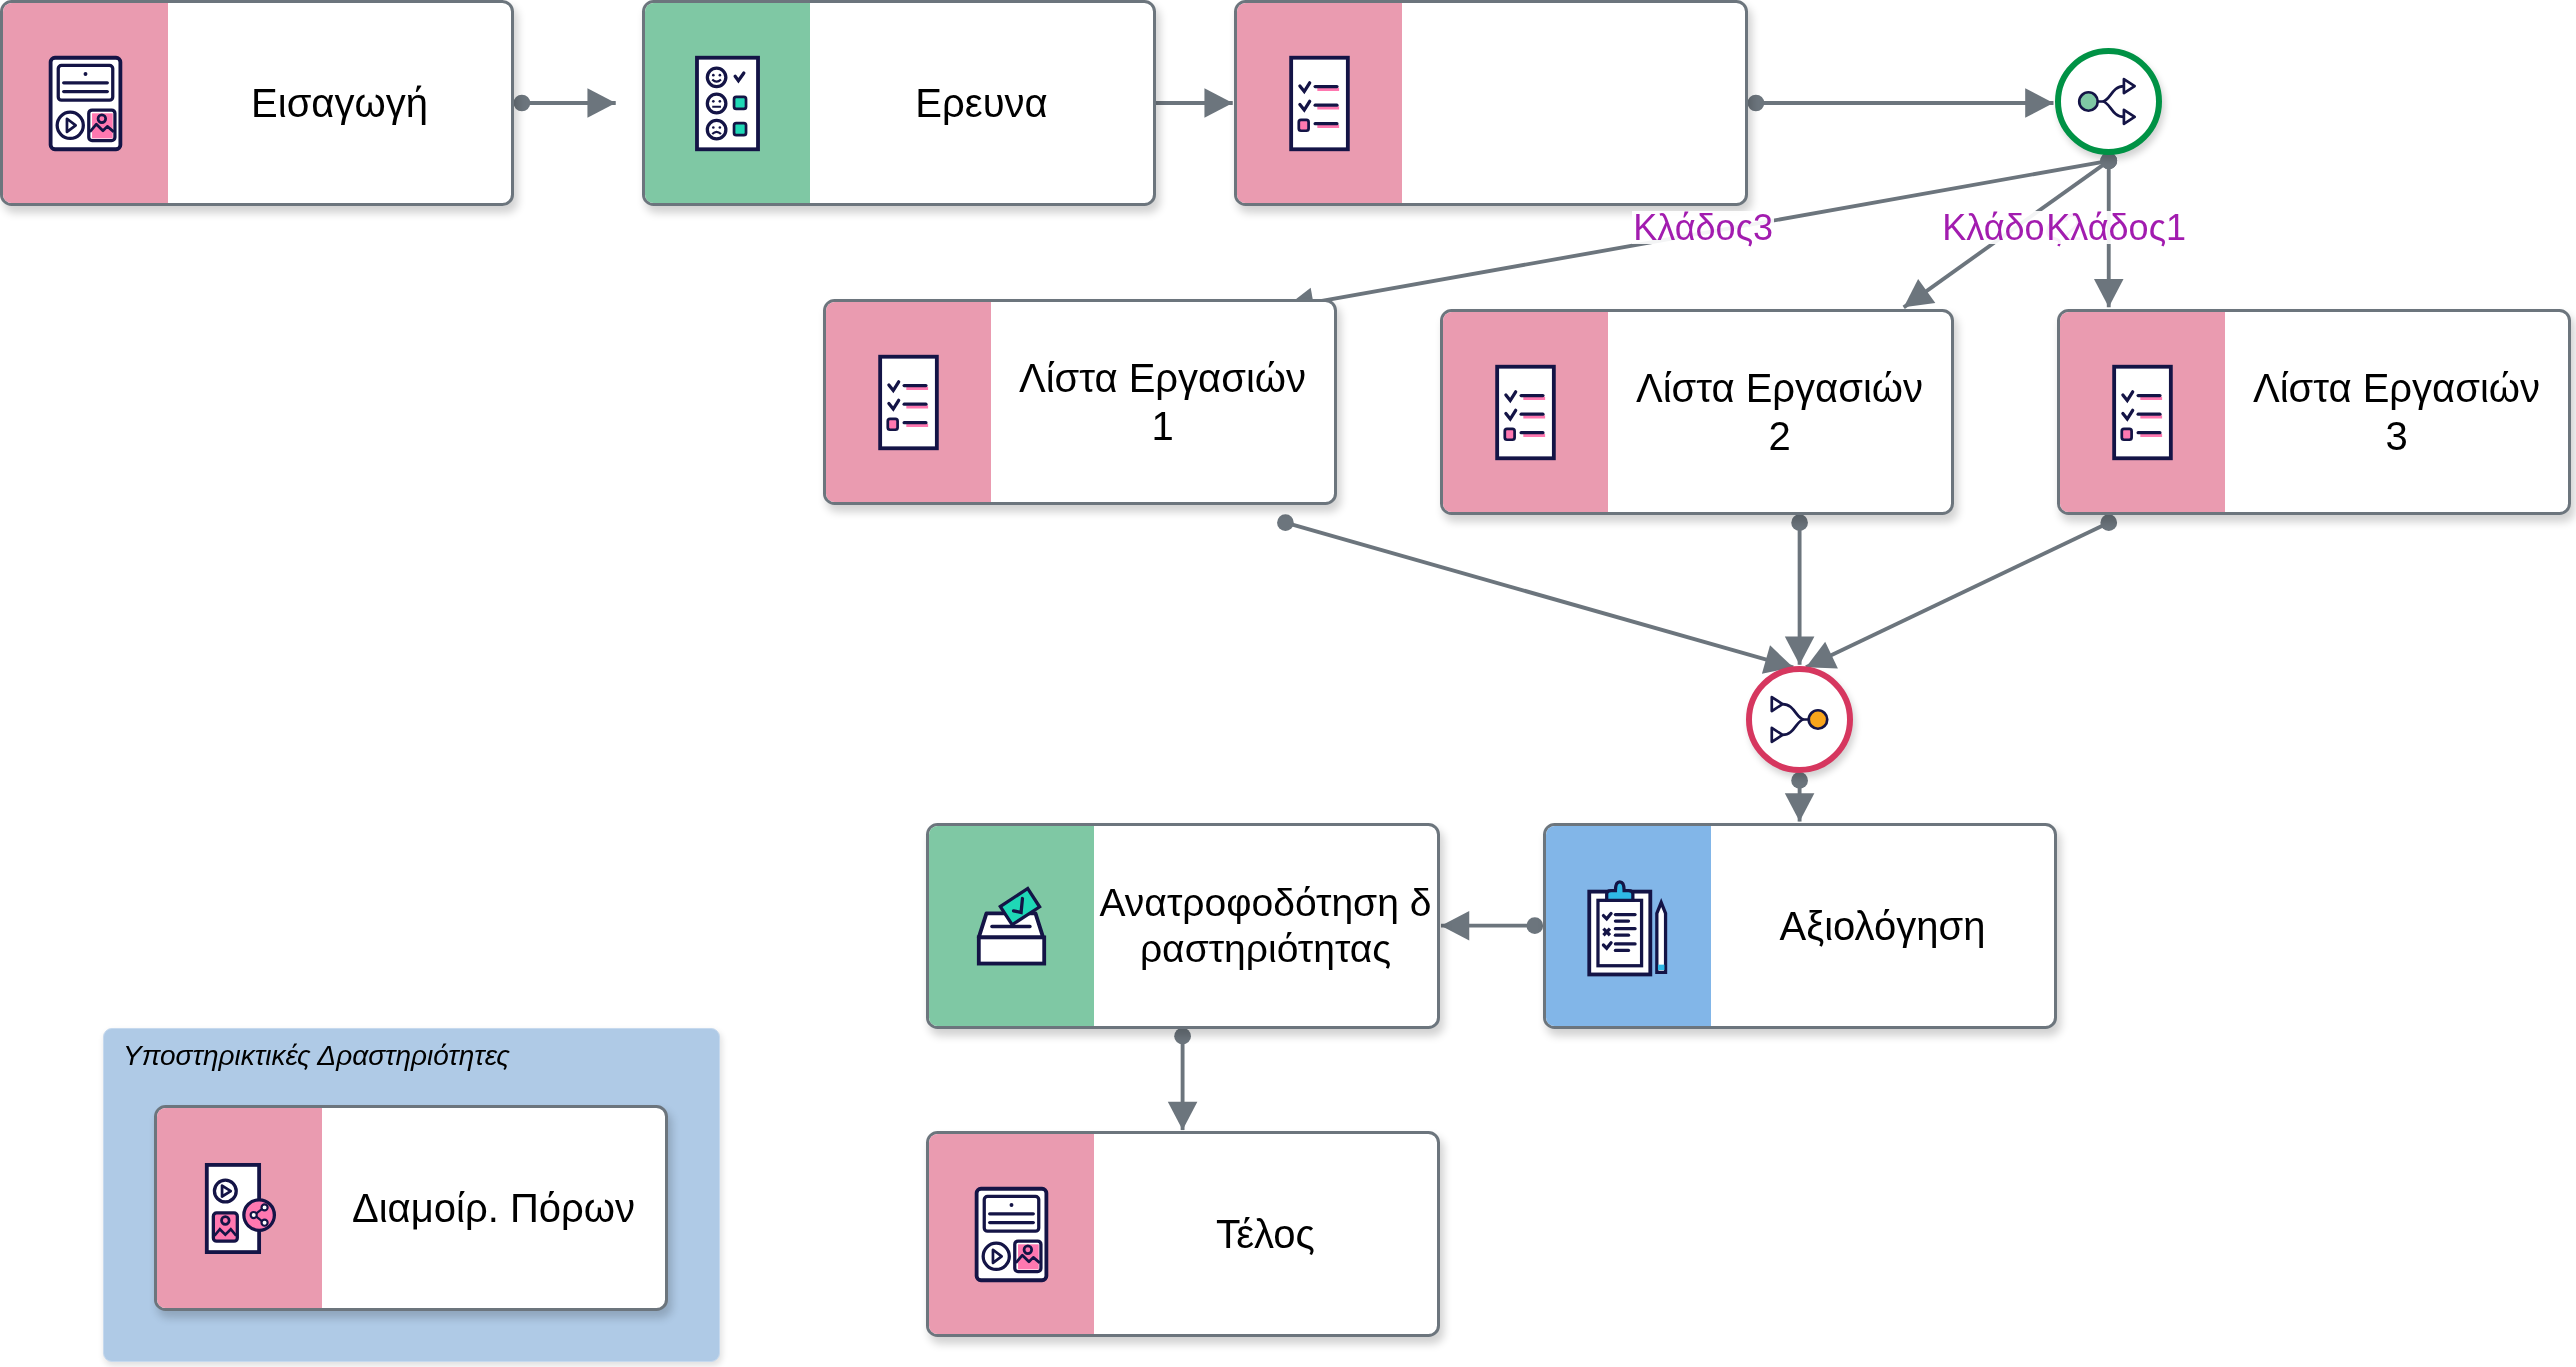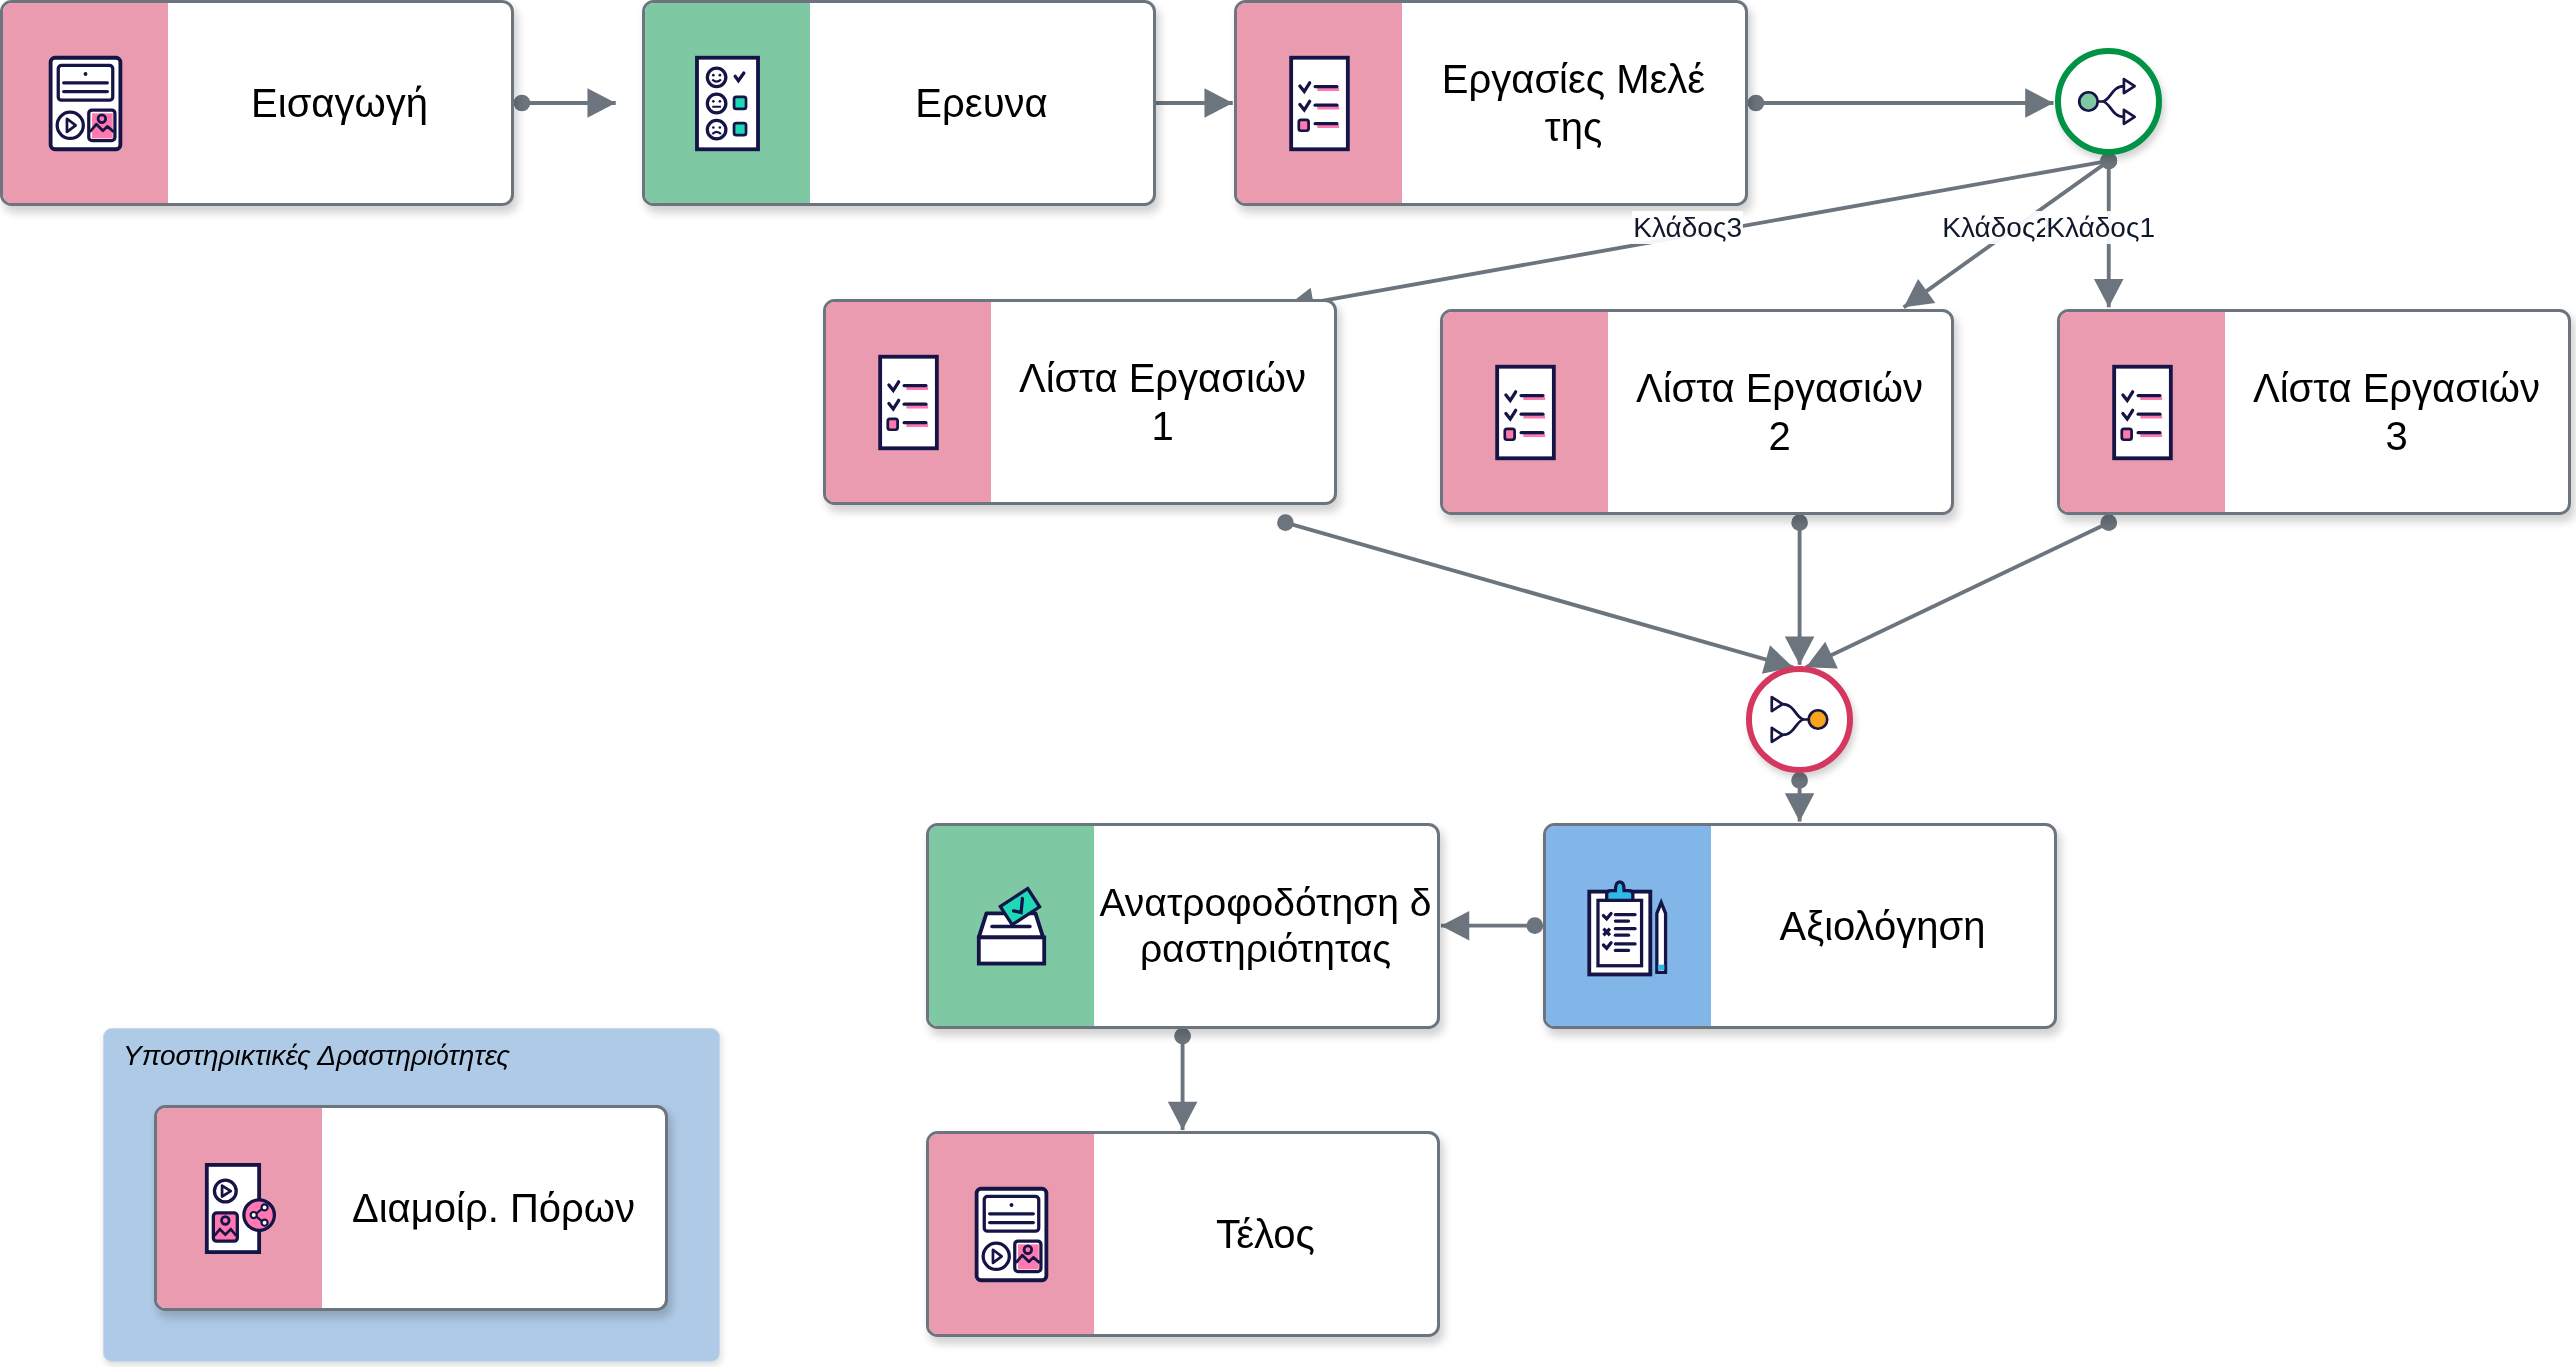--- a/index.html
+++ b/index.html
@@ -15,21 +15,21 @@
                  text-align: center; font-size: 40px; line-height: 48px; color: #000;
                  padding: 0 23px; word-break: break-all; }
   .strip.pink { background: #ea9bb0; }
   .strip.green { background: #7fc8a4; }
   .strip.blue { background: #82b6e8; }
   .strip svg { width: 109px; height: 109px; }
   .gateway { position: absolute; width: 107px; height: 107px; box-sizing: border-box;
              border-radius: 50%; background: #fff; z-index: 3;
              box-shadow: 2.6px 5.1px 7.7px rgba(0,0,0,0.18); display: flex; align-items: center; justify-content: center; }
   .gateway svg { width: 77px; height: 77px; }
-  .edge-label { position: absolute; font-size: 28px; line-height: 33px; color: #0f172a;
+  .edge-label { position: absolute; font-size: 36px; line-height: 33px; color: #a21caf;
                 background: rgba(255,255,255,0.92); z-index: 4; white-space: nowrap; padding: 0 1.3px; }
   .group { position: absolute; left: 103px; top: 1028px; width: 617px; height: 334px;
            background: #afcae6; border-radius: 9px; box-sizing: border-box;
            border: 1.9px solid #c6d9ee; z-index: 0; box-shadow: 1.9px 3.9px 6.4px rgba(0,0,0,0.12); }
   .group-title { position: absolute; left: 19px; top: 9px; font-size: 28px; line-height: 35px; color: #000; font-style: italic; }
 </style>
 </head>
 <body>
 
 <svg width="0" height="0" style="position:absolute">
@@ -211,21 +211,20 @@
   </div>
   <div class="label">Ερευνα</div>
 </div>
 
 <div class="node" style="left:1234px;top:0px">
   <div class="strip pink">
     <svg viewBox="0 0 170 170" width="109" height="109">
         <use href="#sym-checklist"></use>
       </svg>
   </div>
-  <div class="label" style="padding:0 39px">Εργασίες Μελέτης</div>
 </div>
 
 <div class="node" style="left:823px;top:299px">
   <div class="strip pink">
     <svg viewBox="0 0 170 170" width="109" height="109">
         <use href="#sym-checklist"></use>
       </svg>
   </div>
   <div class="label">Λίστα Εργασιών 1</div>
 </div>

